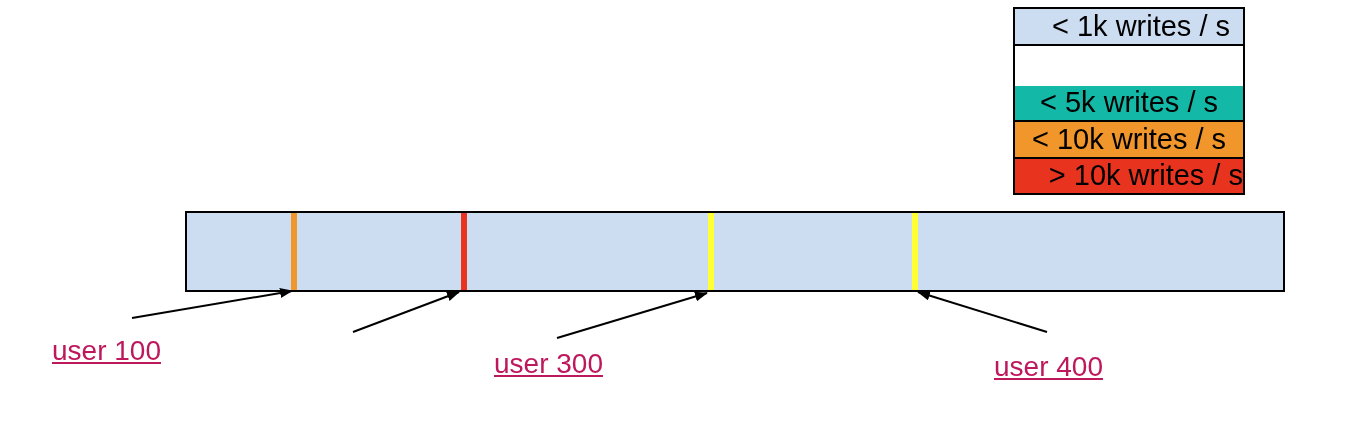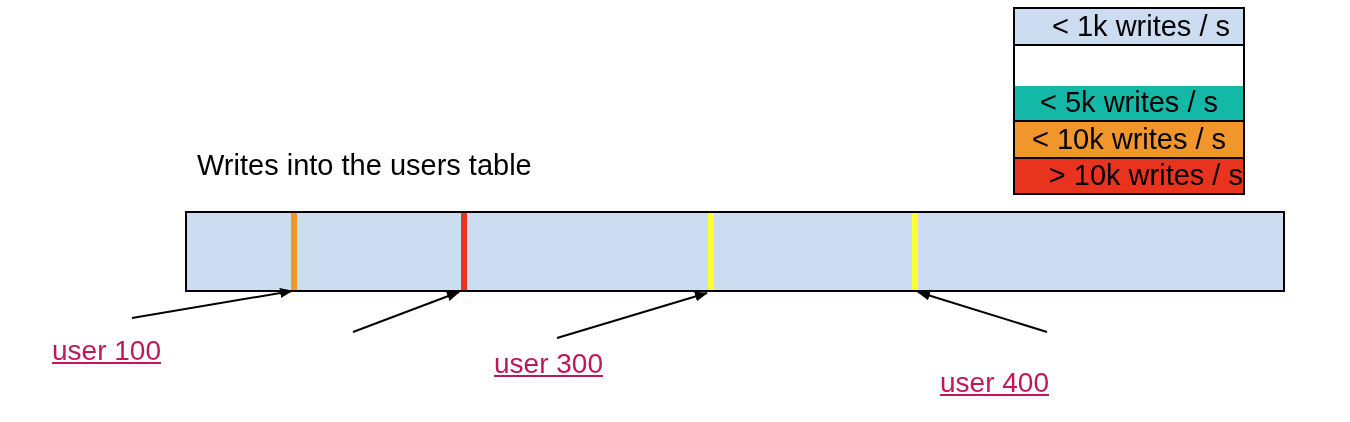--- a/index.html
+++ b/index.html
@@ -75,21 +75,20 @@
     width: 1350px;
     height: 422px;
     pointer-events: none;
   }
 </style>
 </head>
 <body>
 
 <div class="canvas">
 
-  <div class="title">Writes into the users table</div>
 
   <div class="legend">
     <div class="legend-row" style="background-color: rgb(205, 221, 241); padding-left: 24px;">
       <span>&lt; 1k writes / s</span>
     </div>
     <div class="legend-row" style="background-color: #14b8a6; margin-top: 40px;">
       <span>&lt; 5k writes / s</span>
     </div>
     <div class="legend-row" style="background-color: rgb(240, 150, 42); align-items: center;">
       <span>&lt; 10k writes / s</span>
@@ -113,15 +112,15 @@
       </marker>
     </defs>
     <line x1="132" y1="318" x2="292" y2="291" stroke="#000000" stroke-width="2" marker-end="url(#ah)"></line>
     <line x1="353" y1="332" x2="459" y2="292" stroke="#000000" stroke-width="2" marker-end="url(#ah)"></line>
     <line x1="557" y1="338" x2="707" y2="293" stroke="#000000" stroke-width="2" marker-end="url(#ah)"></line>
     <line x1="1047" y1="332" x2="918" y2="292" stroke="#000000" stroke-width="2" marker-end="url(#ah)"></line>
   </svg>
 
   <div class="user-label" style="left:52px;  top:335px;">user 100</div>
   <div class="user-label" style="left:494px; top:348px;">user 300</div>
-  <div class="user-label" style="left:940px; top:351px;margin-top:16px;">user 400</div>
+  <div class="user-label" style="left:994px; top:351px;">user 400</div>
 
 </div>
 
 </body></html>

